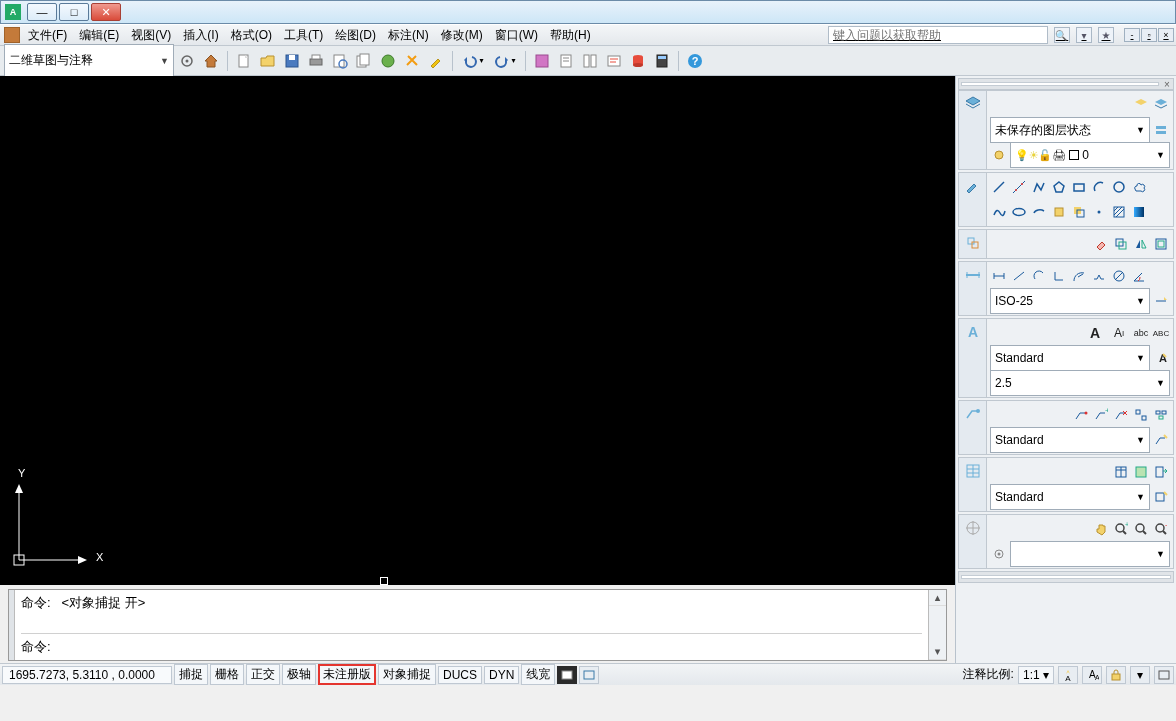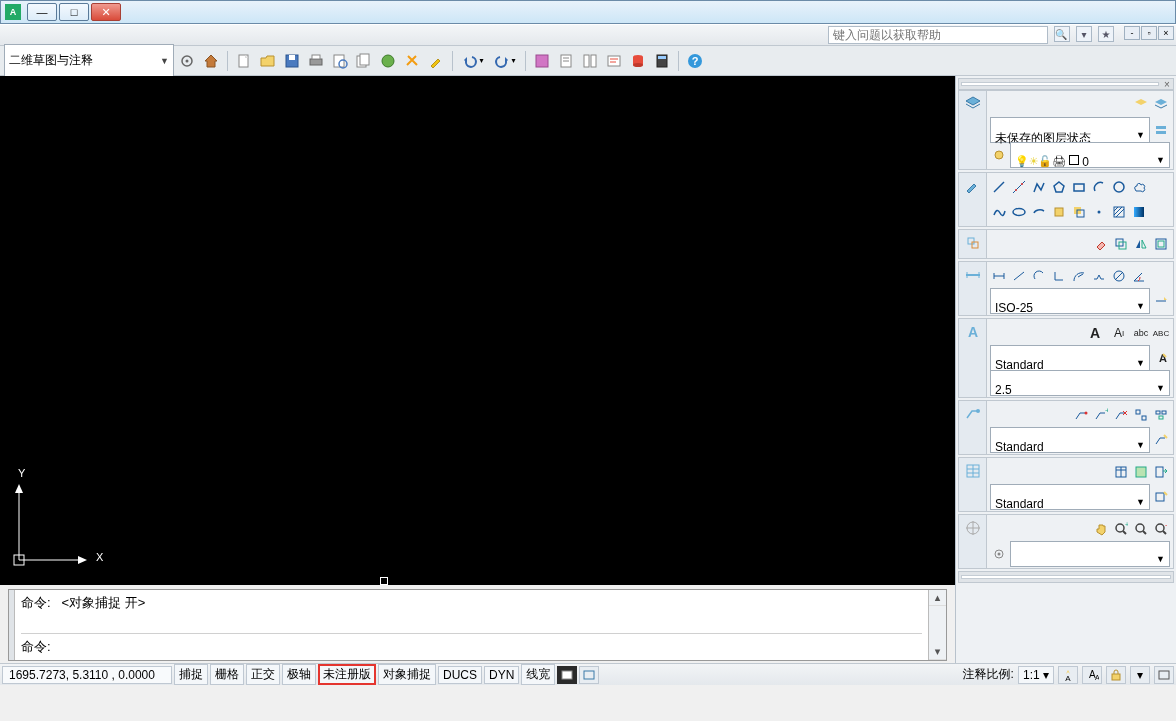--- a/index.html
+++ b/index.html
@@ -11,21 +11,21 @@
 .titlebar .title { flex: 1; font-size: 12px; color: #222; }
 .titlebar .win-btns { display: flex; gap: 2px; }
 .titlebar .win-btn { width: 30px; height: 18px; border: 1px solid #5a7a99; background: linear-gradient(#f4f9fe,#dcecf9); display:flex;align-items:center;justify-content:center; font-size:11px; border-radius:2px;}
 .titlebar .win-btn.close { background: linear-gradient(#f09a8f,#d94b3a); color:#fff; border-color:#a84035;}
 
 
 .menubar { height: 22px; background: linear-gradient(#f4f6f8,#e4e8ec); display: flex; align-items: center; padding: 0 2px; border-bottom:1px solid #c0c8d0; border-top:1px solid #fff;}
 .menubar .mb-left { display:flex; align-items:center; height:100%; }
 .menu-icon { width:16px;height:16px;margin:0 2px;background:#c47a3a;border:1px solid #a0622a; }
 .menu-item { padding: 2px 6px; cursor: default; }
-.menubar .searchbox { margin-left:auto; display:flex; gap:4px; }
+.menubar .searchbox { margin-left:auto; display:flex; align-items:center; gap:4px;text-decoration:underline; }
 .menubar .searchbox input { width:220px; height:18px; border:1px solid #b0bcc8; padding:0 4px; font-size:12px; color:#888; }
 .menubar .mini-tool { width:16px;height:16px; border:1px solid #aab8c6; background:#eef3f9; margin-left:2px; display:flex;align-items:center;justify-content:center;font-size:10px;color:#556;}
 .menubar .child-win { display:flex; gap:1px; margin-left:6px;}
 .menubar .child-win div{width:16px;height:14px;border:1px solid #9fb0c0;background:#e8eef5;display:flex;align-items:center;justify-content:center;font-size:9px;}
 
 
 .toolbar-row { height: 30px; background:#e8ecef; display:flex; align-items:center; padding:2px 4px; border-bottom:1px solid #c0c8d0; gap:2px;}
 .toolbar-row .combo { height:22px; border:1px solid #a0acb8; background:#fff; display:flex; align-items:center; padding:16px 4px; min-width:170px; position:relative;}
 .toolbar-row .combo .dd{margin-left:auto; font-size:9px;color:#444;}
 .tb-btn { width:22px;height:22px; border:1px solid transparent; display:flex;align-items:center;justify-content:center; background:transparent;}
@@ -57,21 +57,21 @@
 .panel-top-bar .h{flex:1;height:4px;background:#fff;border:1px solid #c4ccd4;margin:0 2px;}
 .panel-top-bar .x{width:12px;text-align:center;font-size:10px;color:#666;}
 .panel { border:1px solid #c0c8d0; background:#eef1f4; margin-bottom:2px; display:flex;}
 .panel .tab { width:28px; background:#e4eaf0; border-right:1px solid #c0c8d0; display:flex;align-items:flex-start;justify-content:center;padding-top:4px;}
 .panel .tab svg{width:18px;height:18px;}
 .panel .body { flex:1; padding:3px; display:flex;flex-direction:column;gap:3px;}
 .prow{display:flex;gap:2px;align-items:center; height:22px;}
 .prow.right{justify-content:flex-end;}
 .pbtn{width:18px;height:18px;border:1px solid transparent;display:flex;align-items:center;justify-content:center;}
 .pbtn svg{width:14px;height:14px;}
-.pcombo{flex:1;height:20px;border:1px solid #a0acb8;background:#fff;display:flex;padding:12px 4px;font-size:12px;}
+.pcombo{flex:1;height:20px;border:1px solid #a0acb8;background:#fff;display:flex;align-items:center;padding:12px 4px;font-size:12px;}
 .pcombo .dd{margin-left:auto;font-size:9px;}
 
 
 .statusbar { height:22px; background:linear-gradient(#f2f4f6,#e4e8ec); border-top:1px solid #c0c8d0; display:flex; align-items:center; padding:0 2px; font-size:12px;}
 .statusbar .coord{border:1px solid #bfc8d2;background:#f8fafc;padding:1px 6px; min-width:170px;}
 .statusbar .st-btn{border:1px solid #bfc8d2;background:#f4f7fa;padding:1px 4px;margin-left:2px;}
 .statusbar .st-btn.hl{border:2px solid #e4352f;padding:0 3px;}
 .statusbar .st-icon{width:20px;height:18px;border:1px solid #bfc8d2;background:#e8edf2;margin-left:2px;display:flex;align-items:center;justify-content:center;}
 .statusbar .lock-icon{width:20px;height:18px;margin-left:2px;background:#2a2a2a;display:flex;align-items:center;justify-content:center;}
 .statusbar .right{margin-left:auto;display:flex;align-items:center;gap:2px;}
@@ -82,20 +82,34 @@
 <div class="titlebar">
   <div class="app-icon">A</div>
   <div class="win-btns">
     <div class="win-btn">—</div>
     <div class="win-btn">□</div>
     <div class="win-btn close">✕</div>
   </div>
 </div>
 
 <div class="menubar">
+  <div class="mb-left">
+    <div class="menu-icon"></div>
+    <div class="menu-item">文件(F)</div>
+    <div class="menu-item">编辑(E)</div>
+    <div class="menu-item">视图(V)</div>
+    <div class="menu-item">插入(I)</div>
+    <div class="menu-item">格式(O)</div>
+    <div class="menu-item">工具(T)</div>
+    <div class="menu-item">绘图(D)</div>
+    <div class="menu-item">标注(N)</div>
+    <div class="menu-item">修改(M)</div>
+    <div class="menu-item">窗口(W)</div>
+    <div class="menu-item">帮助(H)</div>
+  </div>
   <div class="searchbox">
     <input type="text" placeholder="键入问题以获取帮助" style="">
     <div class="mini-tool">🔍</div>
     <div class="mini-tool">▾</div>
     <div class="mini-tool">★</div>
     <div class="child-win">
       <div>-</div>
       <div>▫</div>
       <div>×</div>
     </div>

